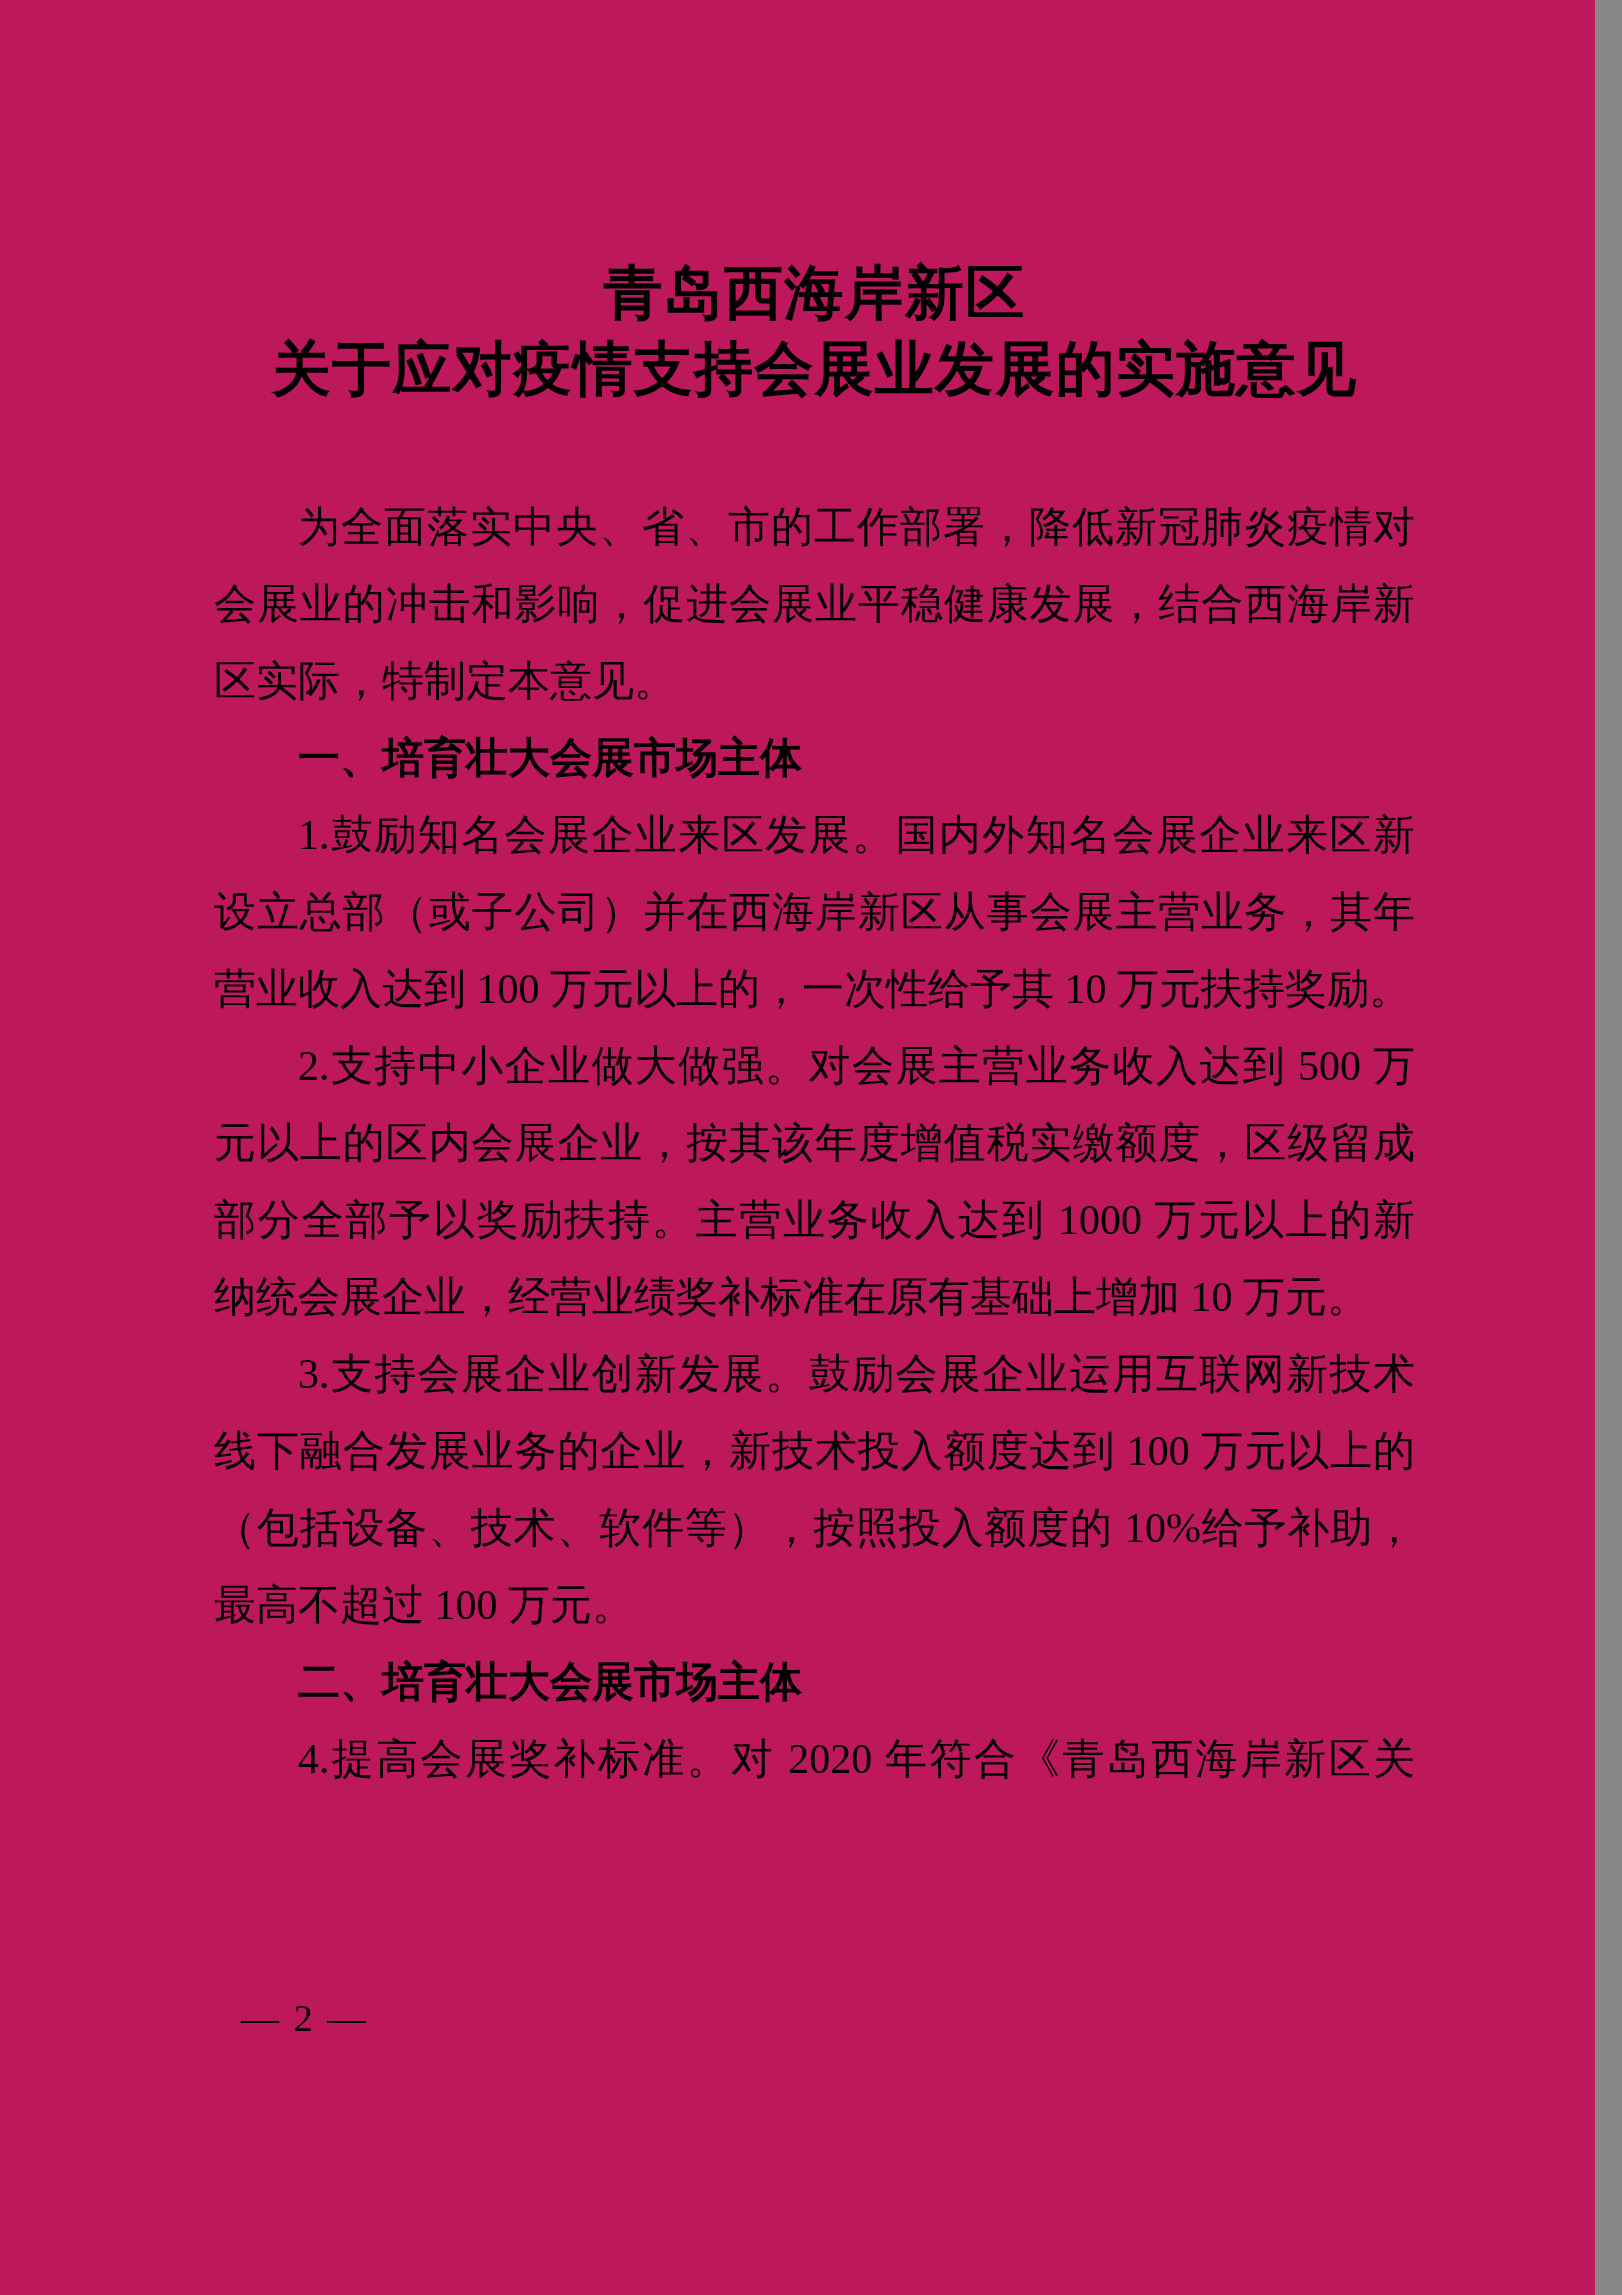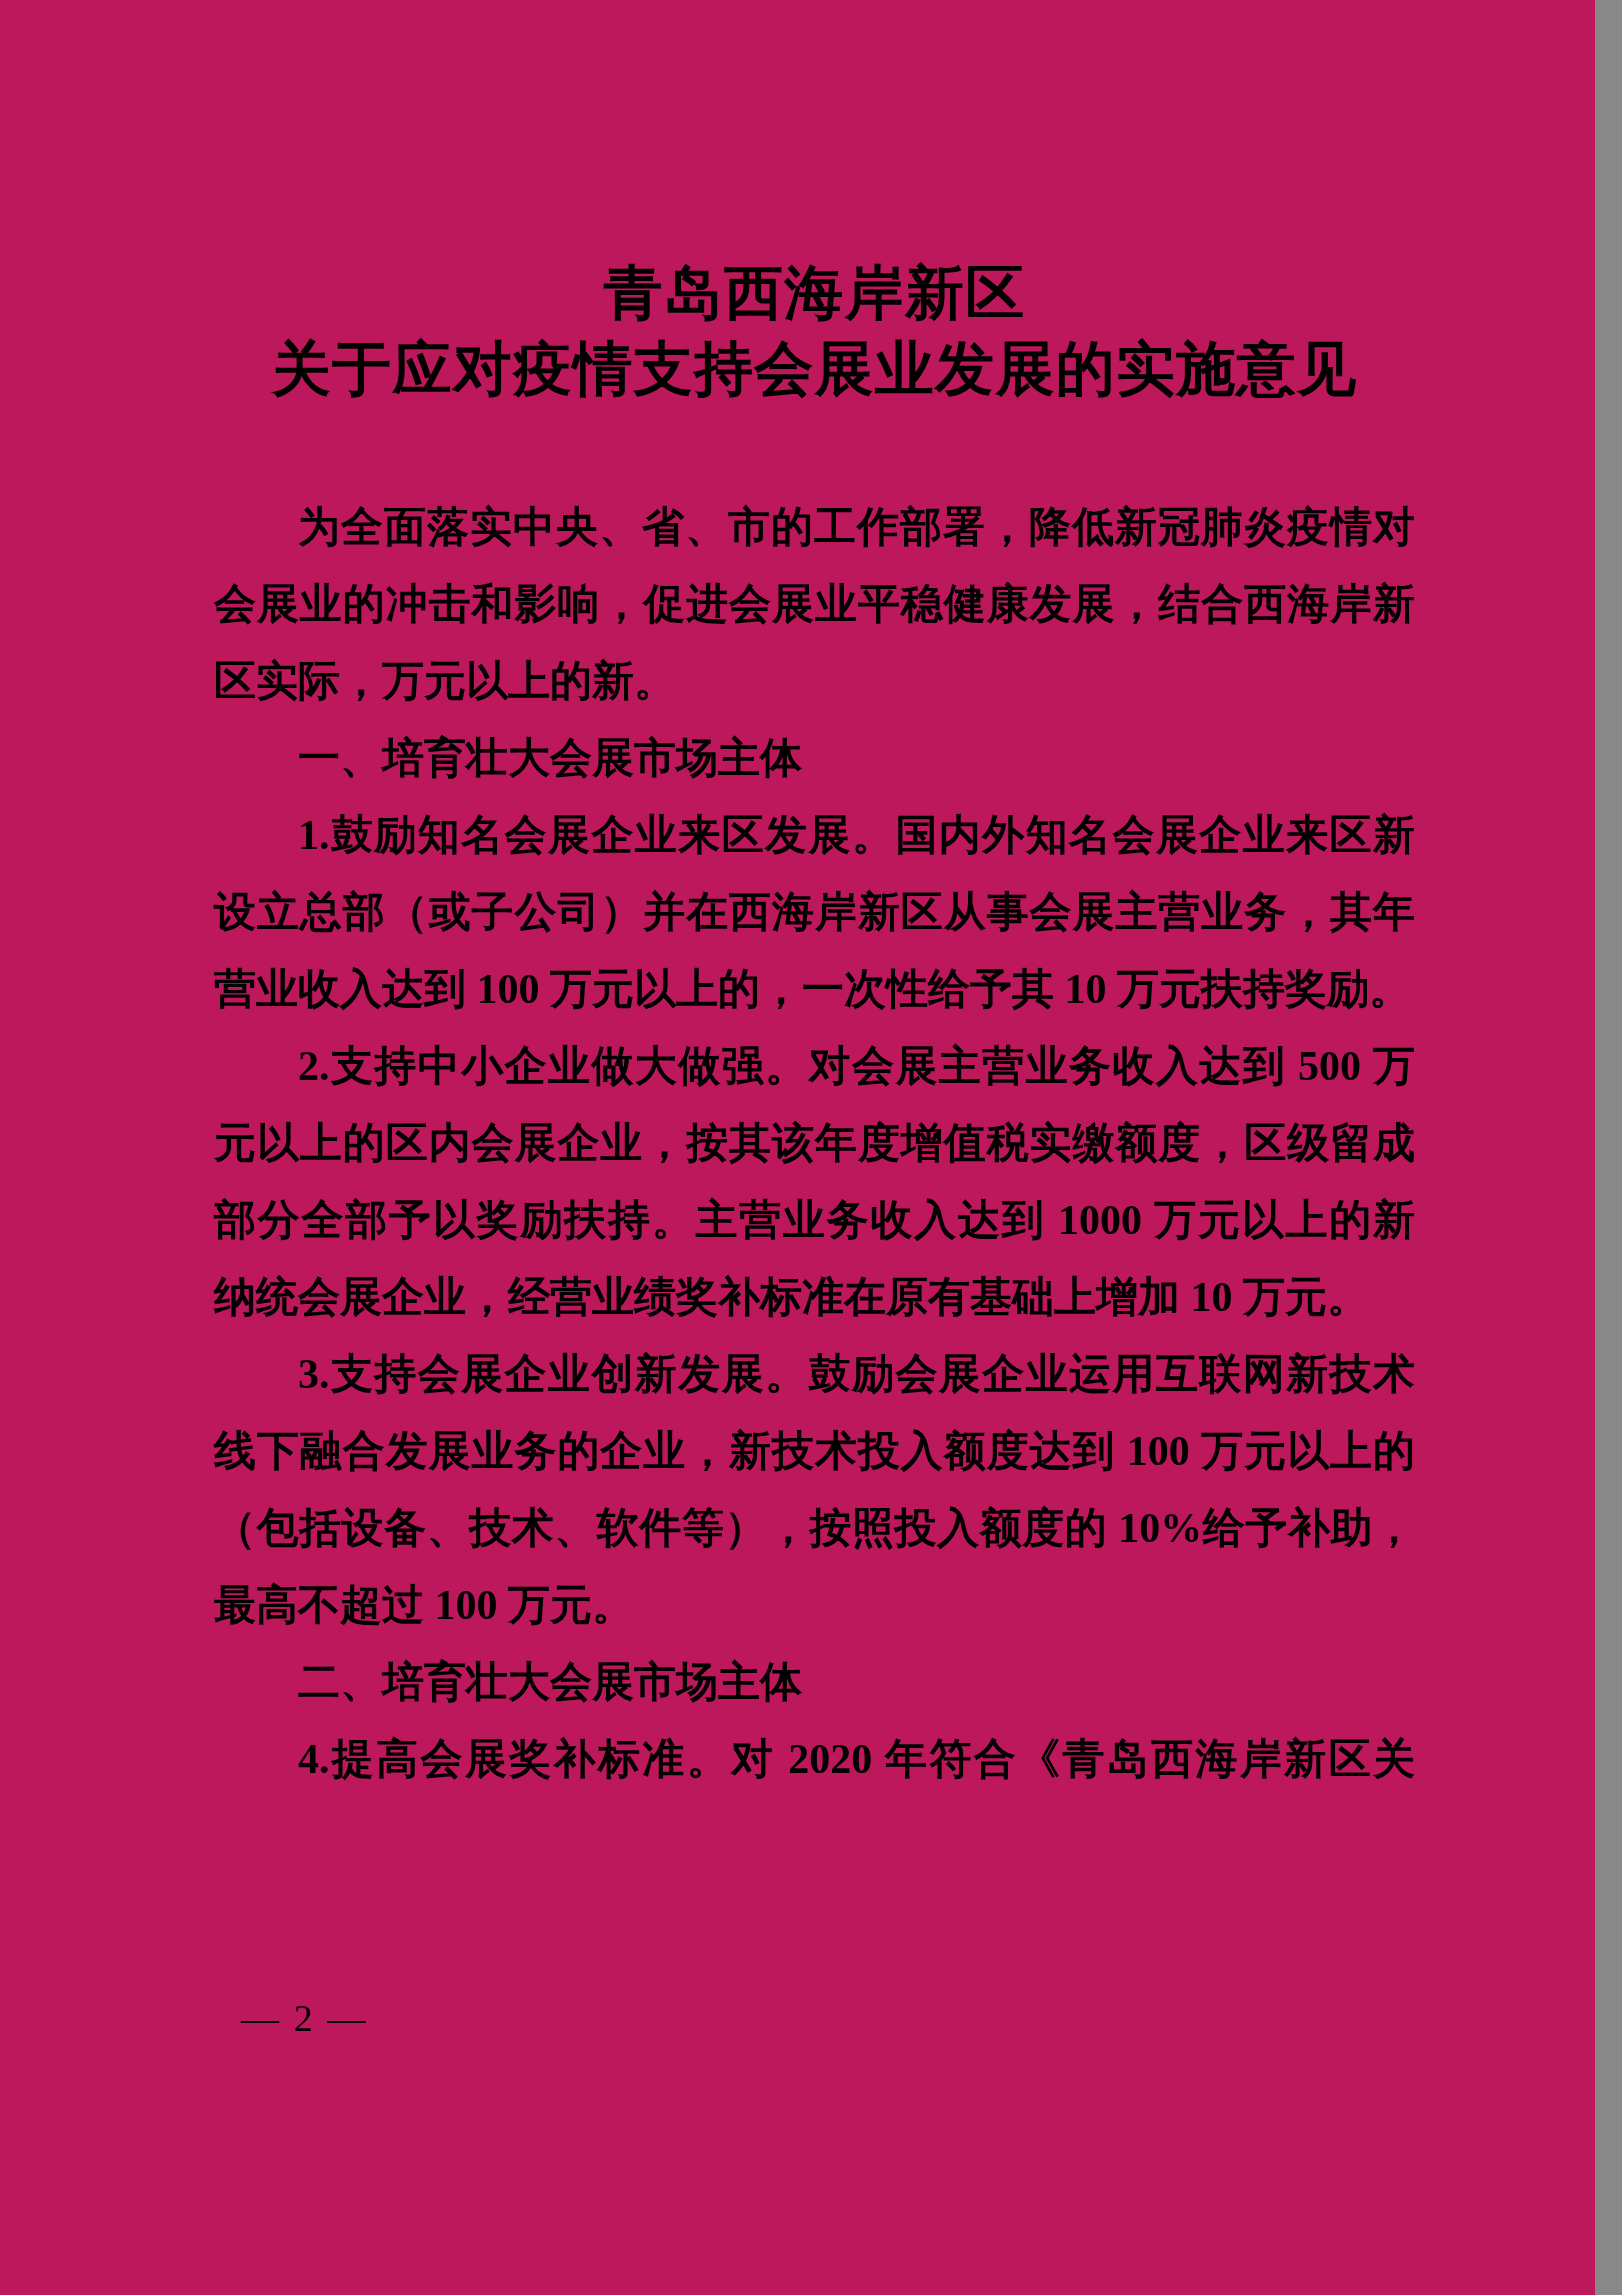--- a/index.html
+++ b/index.html
@@ -28,21 +28,20 @@
   }
   .body-text {
     margin-top: 82px;
     font-size: 42px;
     line-height: 77px;
   }
   .ln {
     text-align: justify;
     text-align-last: justify;
     text-justify: inter-character;
-    font-weight: bold;
   }
   .ln-last {
     text-align: left;
     text-align-last: left;
   }
   .indent { text-indent: 84px; }
   .heading {
     font-family: Liberation Serif, serif;
     font-weight: 700;
     text-indent: 84px;
@@ -68,21 +67,21 @@
     <div class="doc-title">
       <div>青岛西海岸新区</div>
       <div>关于应对疫情支持会展业发展的实施意见</div>
     </div>
 
     <div class="body-text">
 
       <div>
         <div class="ln indent">为全面落实中央、省、市的工作部署，降低新冠肺炎疫情对</div>
         <div class="ln">会展业的冲击和影响，促进会展业平稳健康发展，结合西海岸新</div>
-        <div class="ln ln-last">区实际，万元以上的新。</div>
+        <div class="ln ln-last">区实际，特制定本意见。</div>
       </div>
 
       <div class="heading">一、培育壮大会展市场主体</div>
 
       <div>
         <div class="ln indent">1.鼓励知名会展企业来区发展。国内外知名会展企业来区新</div>
         <div class="ln">设立总部（或子公司）并在西海岸新区从事会展主营业务，其年</div>
         <div class="ln ln-last">营业收入达到 100 万元以上的，一次性给予其 10 万元扶持奖励。</div>
       </div>
 

